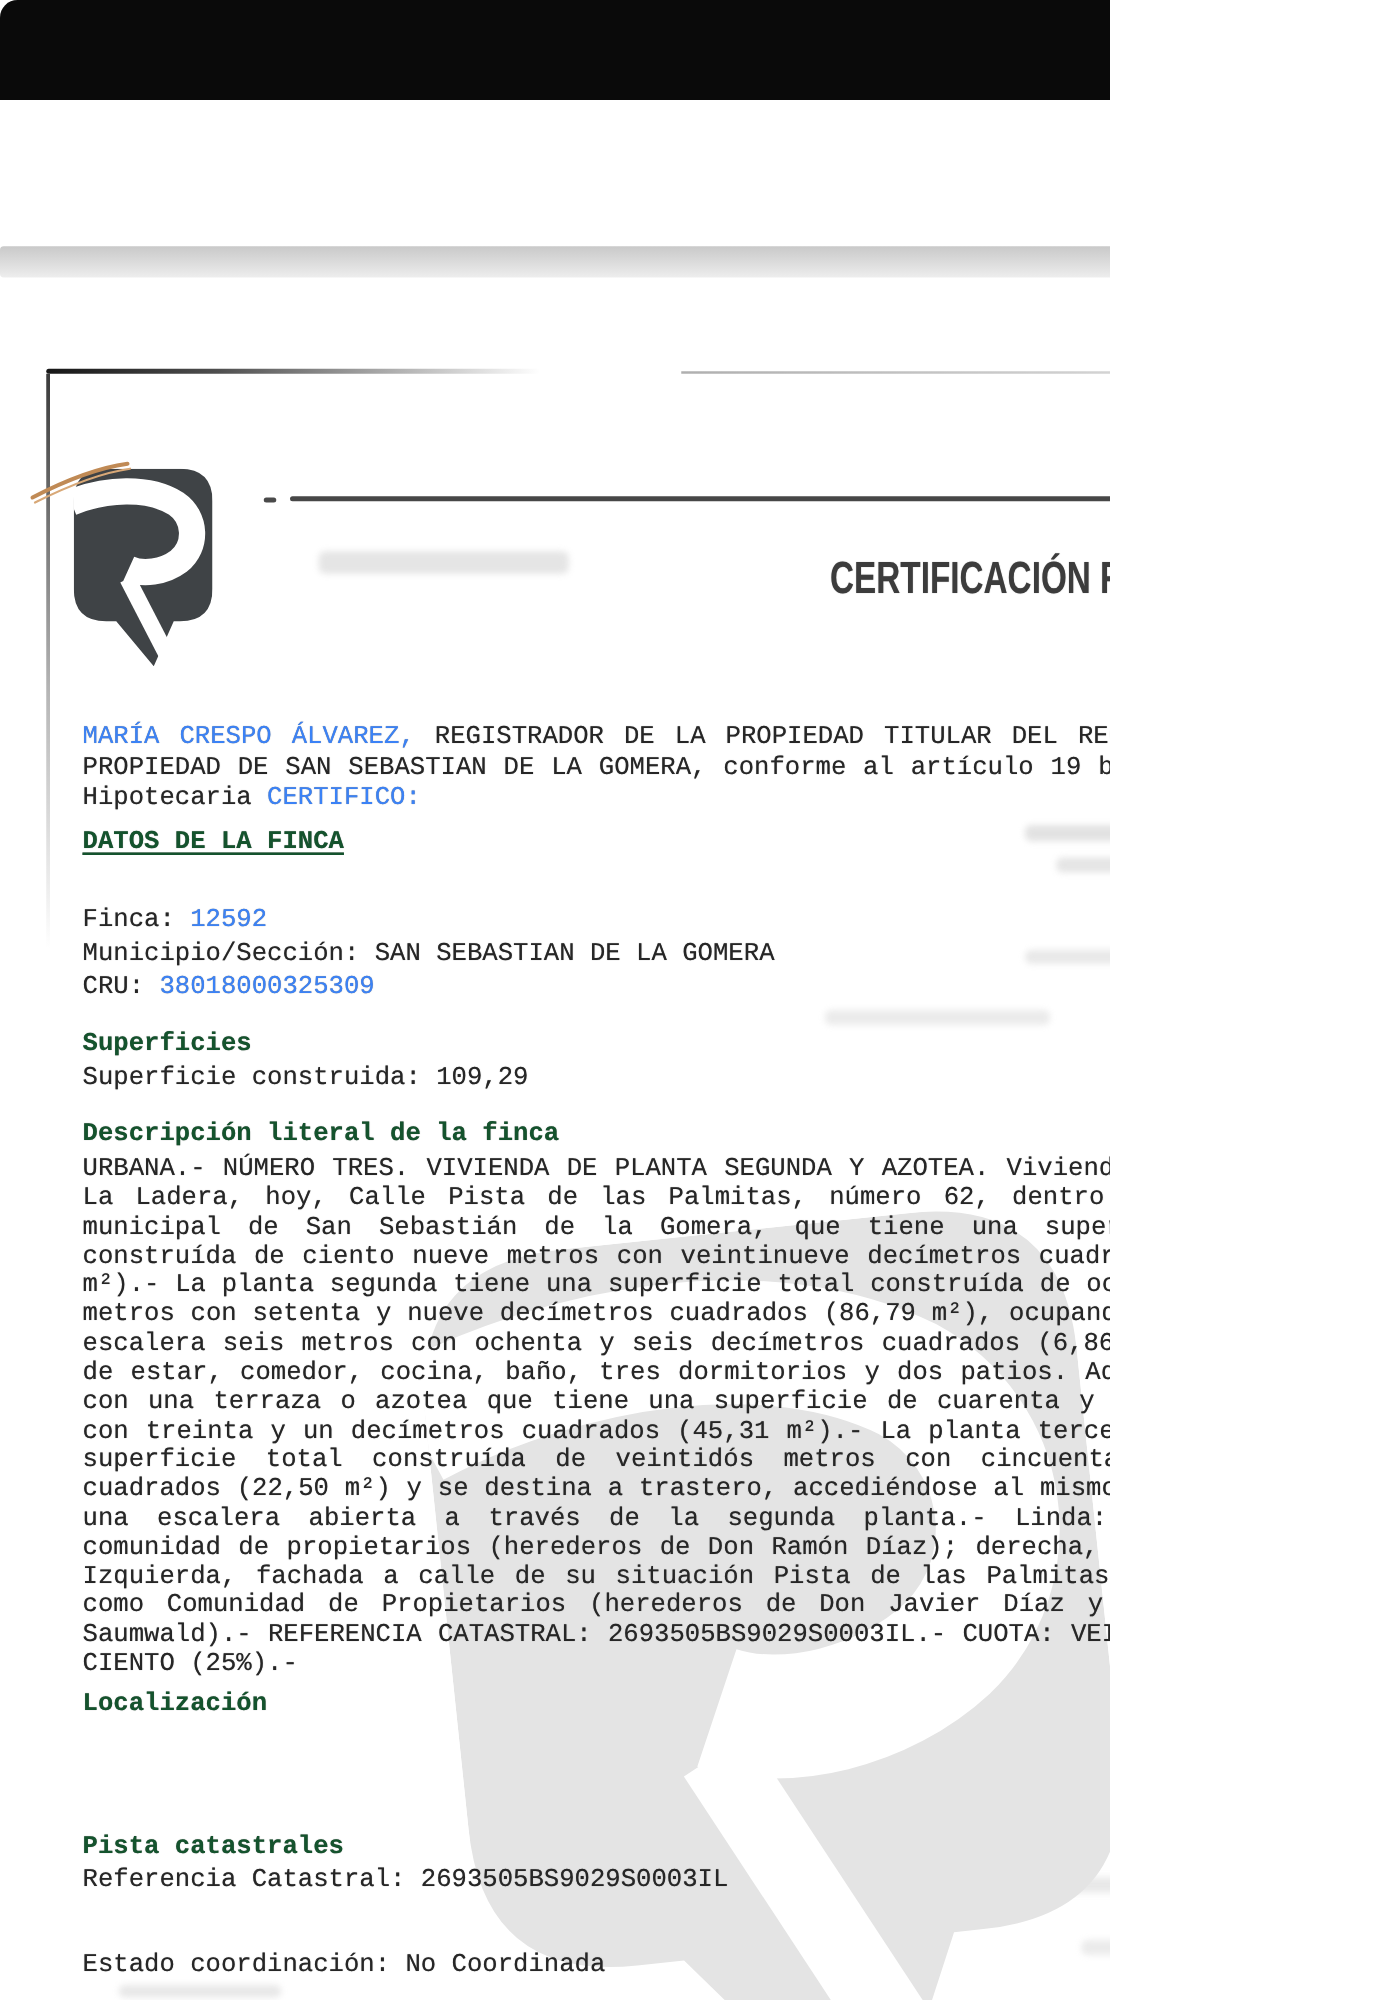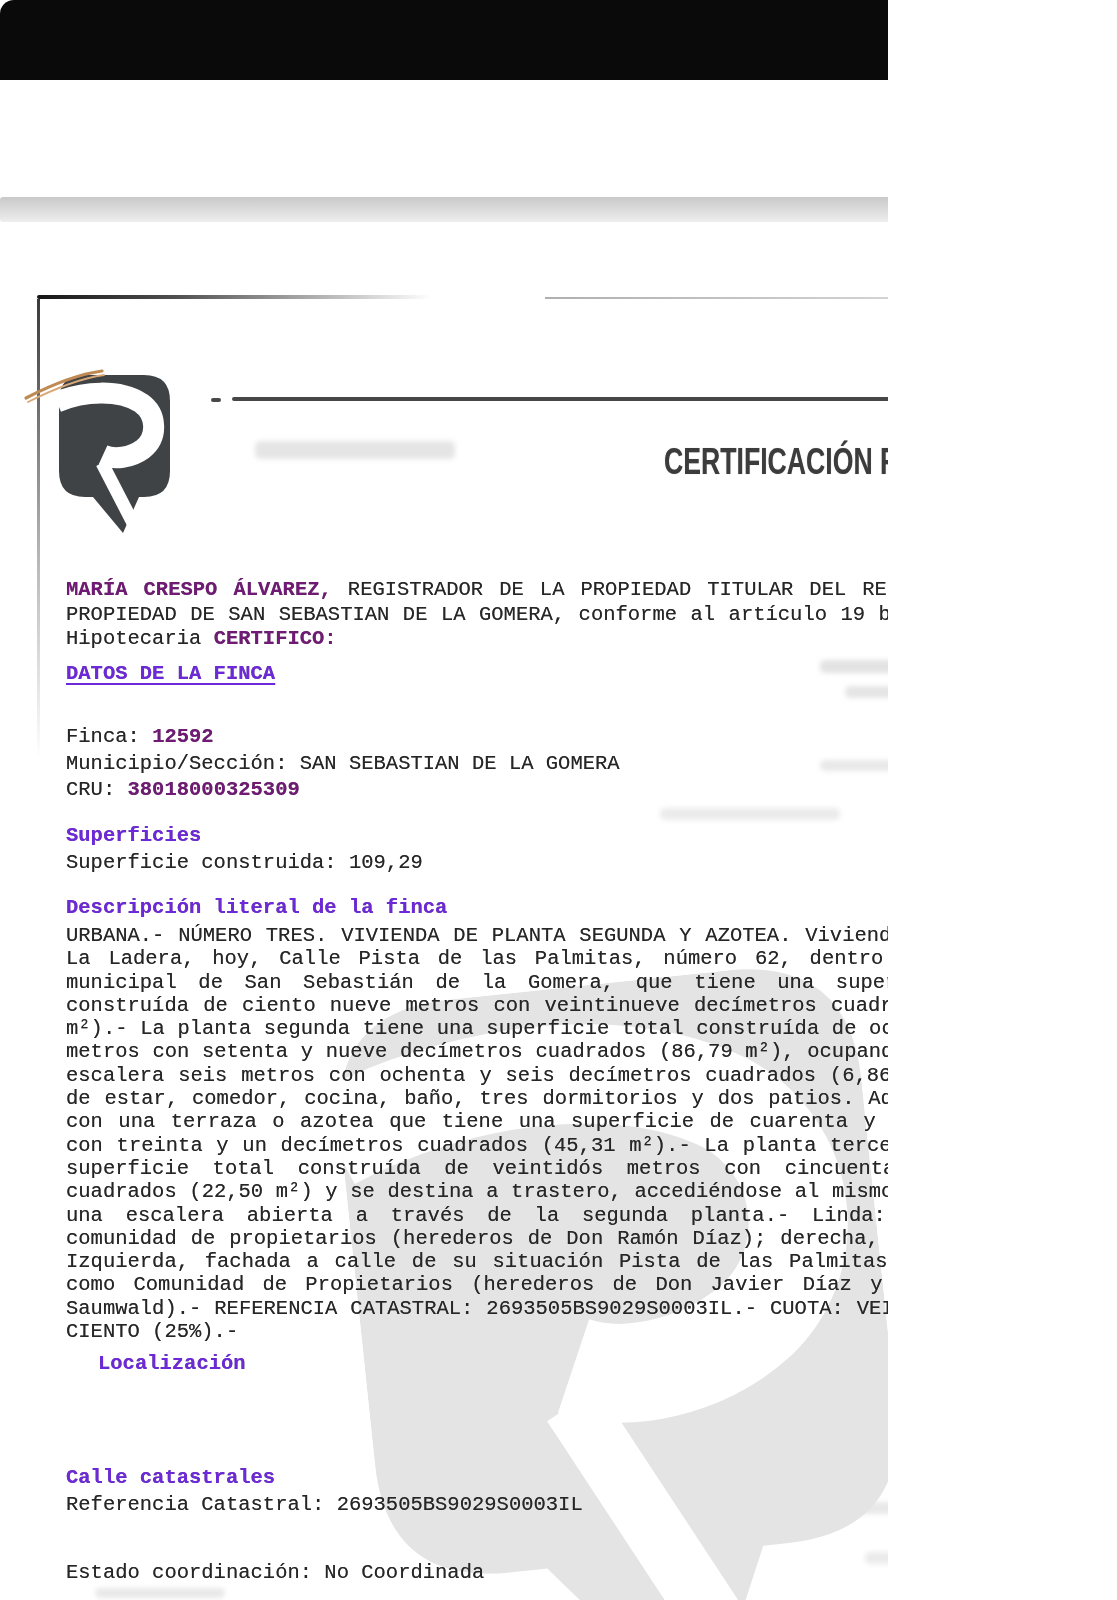--- a/index.html
+++ b/index.html
@@ -28,22 +28,22 @@
           color:#3c3c3c;letter-spacing:0px;transform:scaleX(.74);transform-origin:left top;
           white-space:nowrap;text-shadow:0 0 1px rgba(60,60,60,.45);}
   
   .mono{font-family:"Liberation Mono","DejaVu Sans Mono",monospace;font-size:20.5px;
         color:#262626;text-shadow:0 0 .6px rgba(45,45,45,.65);}
   .block{position:absolute;left:66px;width:976px;z-index:2;}
   .just{text-align:justify;}
   .para{line-height:24.5px;}
   .desc{line-height:23.3px;}
   .fieldgroup{line-height:26.5px;}
-  .b{font-weight:700;color:#701a75;}
-  .heading{font-weight:700;color:#6d28d9;white-space:nowrap;}
+  .b{font-weight:400;color:#3b82f6;}
+  .heading{font-weight:700;color:#14532d;white-space:nowrap;}
   .underlined{text-decoration:underline;text-underline-offset:4px;text-decoration-thickness:2px;}
   
   .watermark{position:absolute;left:326px;top:985px;z-index:1;transform:rotate(-6deg);
           transform-origin:center top;}
   
   .ghost{position:absolute;background:#c6c6c6;filter:blur(2.5px);border-radius:5px;z-index:0;}
 </style>
 </head>
 <body>
 
@@ -108,23 +108,23 @@
   </div>
 
   <div class="block mono heading" style="top:824px;">Superficies</div>
   <div class="block mono fieldgroup" style="top:850px;">
     <div><span>Superficie construida: </span><span>109,29</span></div>
   </div>
 
   <div class="block mono heading" style="top:896px;">Descripción literal de la finca</div>
   <div class="block mono desc just" style="top:924px;">URBANA.- NÚMERO TRES. VIVIENDA DE PLANTA SEGUNDA Y AZOTEA. Vivienda situada en La Ladera, hoy, Calle Pista de las Palmitas, número 62, dentro del término municipal de San Sebastián de la Gomera, que tiene una superficie total construída de ciento nueve metros con veintinueve decímetros cuadrados (109,29 m²).- La planta segunda tiene una superficie total construída de ochenta y seis metros con setenta y nueve decímetros cuadrados (86,79 m²), ocupando la caja de escalera seis metros con ochenta y seis decímetros cuadrados (6,86 m²). Consta de estar, comedor, cocina, baño, tres dormitorios y dos patios. Además, cuenta con una terraza o azotea que tiene una superficie de cuarenta y cinco metros con treinta y un decímetros cuadrados (45,31 m²).- La planta tercera tiene una superficie total construída de veintidós metros con cincuenta decímetros cuadrados (22,50 m²) y se destina a trastero, accediéndose al mismo a través de una escalera abierta a través de la segunda planta.- Linda: al frente, comunidad de propietarios (herederos de Don Ramón Díaz); derecha, Calle Sucre; Izquierda, fachada a calle de su situación Pista de las Palmitas; fondo, así como Comunidad de Propietarios (herederos de Don Javier Díaz y Don Manfred Saumwald).- REFERENCIA CATASTRAL: 2693505BS9029S0003IL.- CUOTA: VEINTICINCO POR CIENTO (25%).-</div>
 
-  <div class="block mono heading" style="top:1352px;margin-left:32px;">Localización</div>
+  <div class="block mono heading" style="top:1352px;">Localización</div>
 
-  <div class="block mono heading" style="top:1466px;">Calle catastrales</div>
+  <div class="block mono heading" style="top:1466px;">Pista catastrales</div>
   <div class="block mono fieldgroup" style="top:1492px;">
     <div><span>Referencia Catastral: </span><span>2693505BS9029S0003IL</span></div>
   </div>
 
   <div class="block mono fieldgroup" style="top:1560px;">
     <div><span>Estado coordinación: </span><span>No Coordinada</span></div>
   </div>
 
 </div>
 

